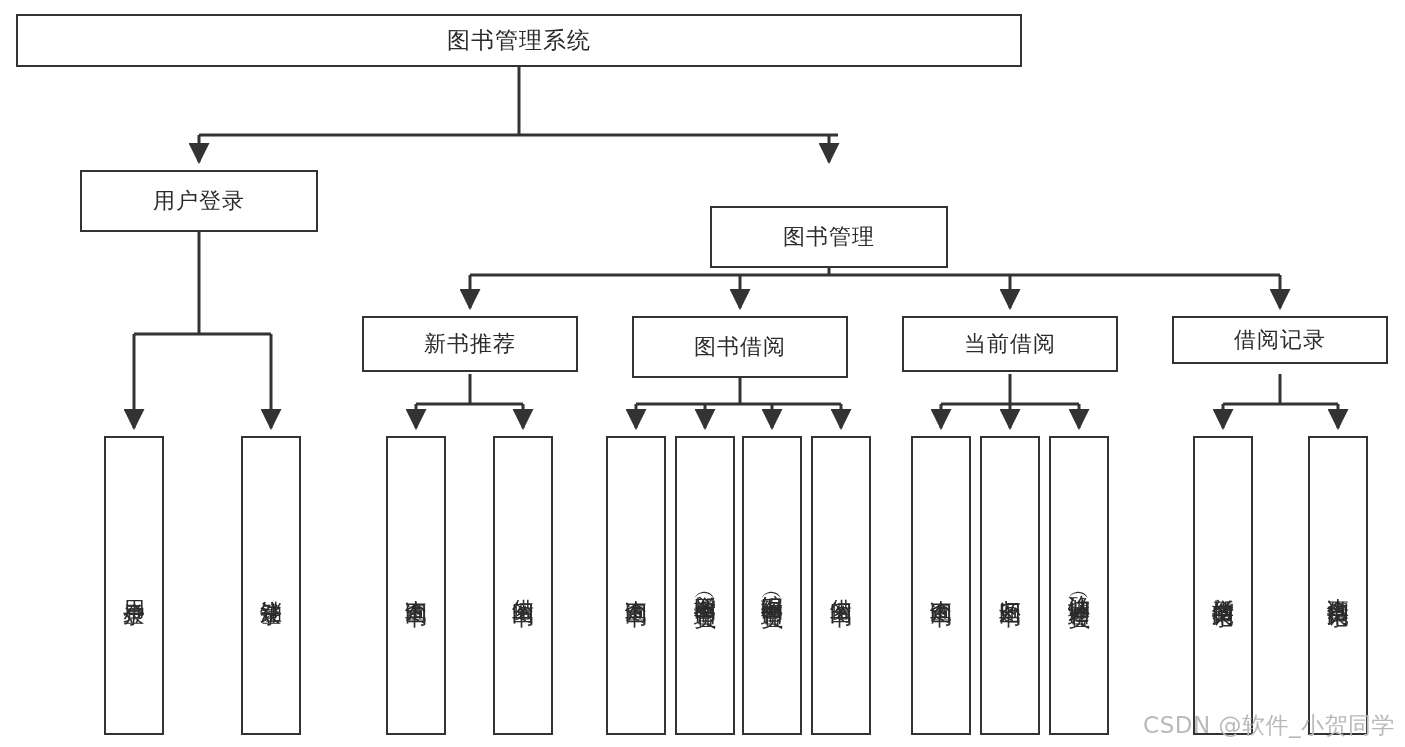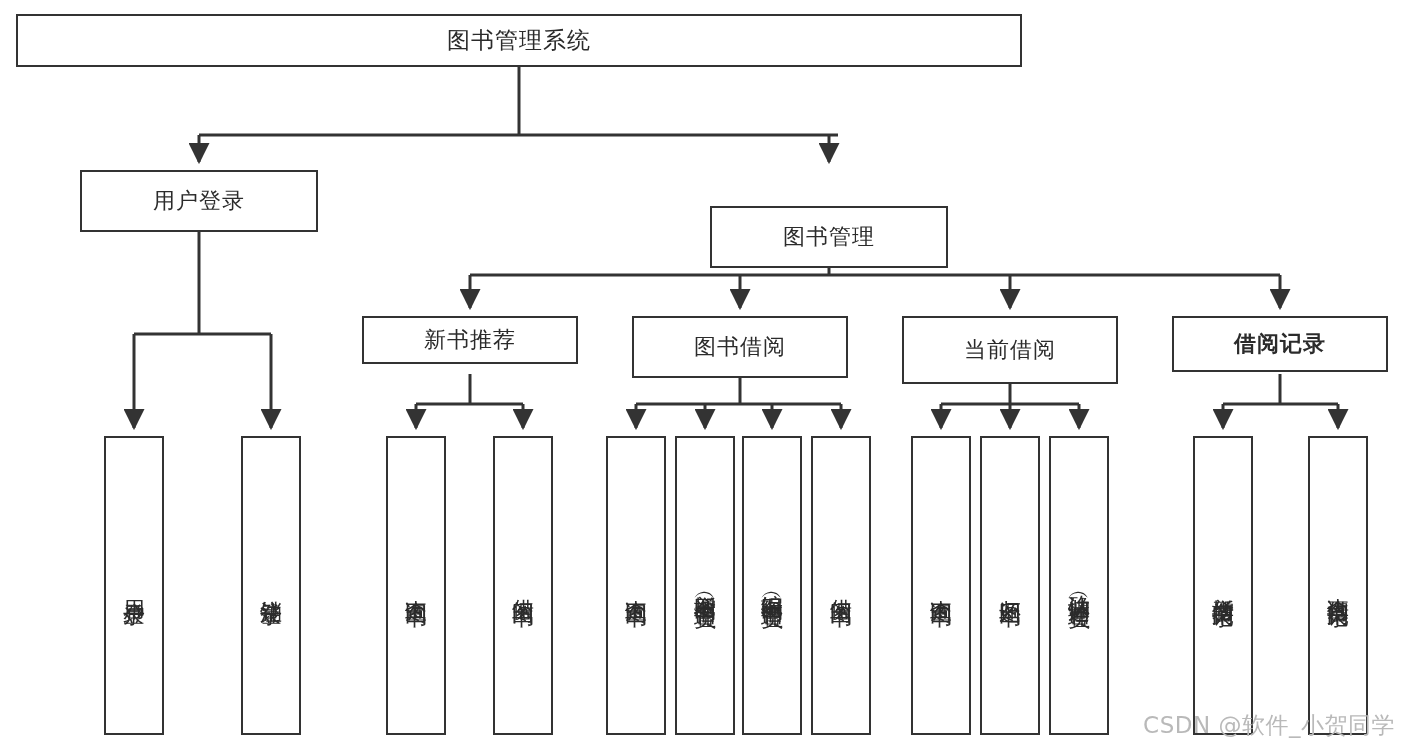--- a/index.html
+++ b/index.html
@@ -118,30 +118,30 @@
     <span>图书管理系统</span>
   </div>
 
   <div class="node horiz" style="left:80px;top:170px;width:238px;height:62px;">
     <span>用户登录</span>
   </div>
   <div class="node horiz" style="left:710px;top:170px;width:238px;height:62px;margin-top:36px;">
     <span>图书管理</span>
   </div>
 
-  <div class="node horiz" style="left:362px;top:316px;width:216px;height:48px;">
+  <div class="node horiz" style="left:362px;top:316px;width:216px;height:56px;">
     <span>新书推荐</span>
   </div>
   <div class="node horiz" style="left:632px;top:316px;width:216px;height:62px;">
     <span>图书借阅</span>
   </div>
-  <div class="node horiz" style="left:902px;top:316px;width:216px;height:68px;">
+  <div class="node horiz" style="left:902px;top:316px;width:216px;height:56px;">
     <span>当前借阅</span>
   </div>
-  <div class="node horiz" style="left:1172px;top:316px;width:216px;height:56px;font-weight:bold;">
+  <div class="node horiz" style="left:1172px;top:316px;width:216px;height:48px;">
     <span>借阅记录</span>
   </div>
 
   <div class="node vert" style="left:104px;top:436px;width:60px;height:299px;">
     <span class="vtext">用户登录</span>
   </div>
   <div class="node vert" style="left:241px;top:436px;width:60px;height:299px;">
     <span class="vtext">注销登录</span>
   </div>
 

